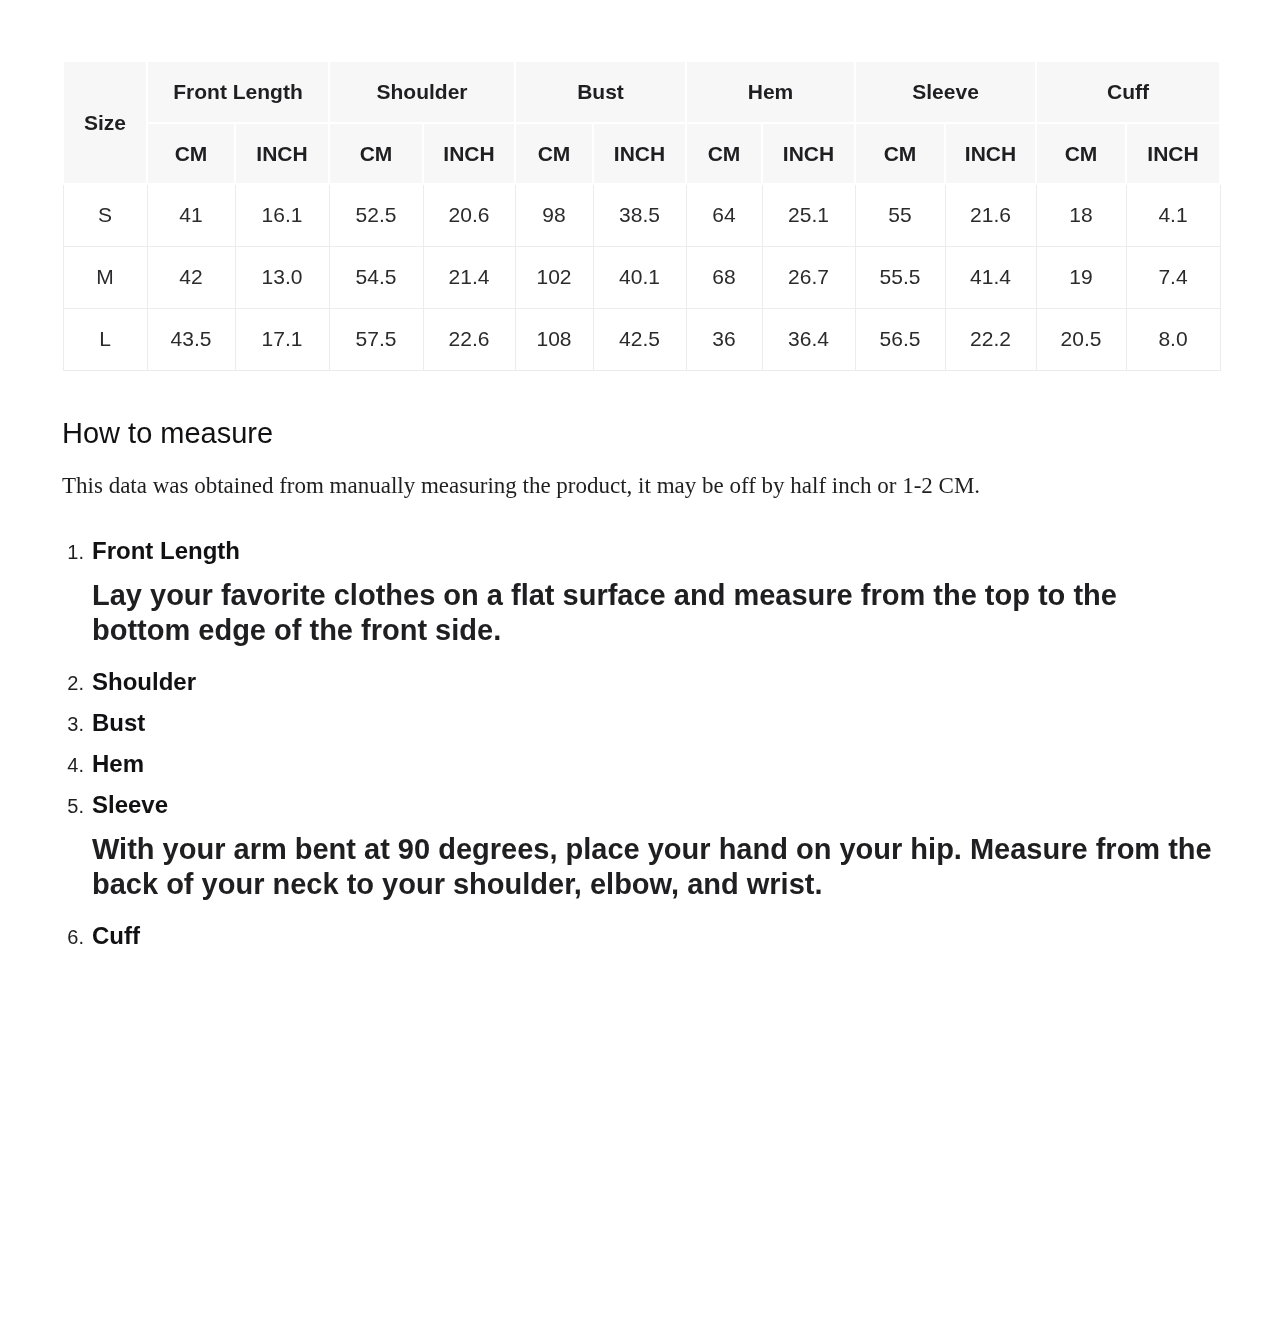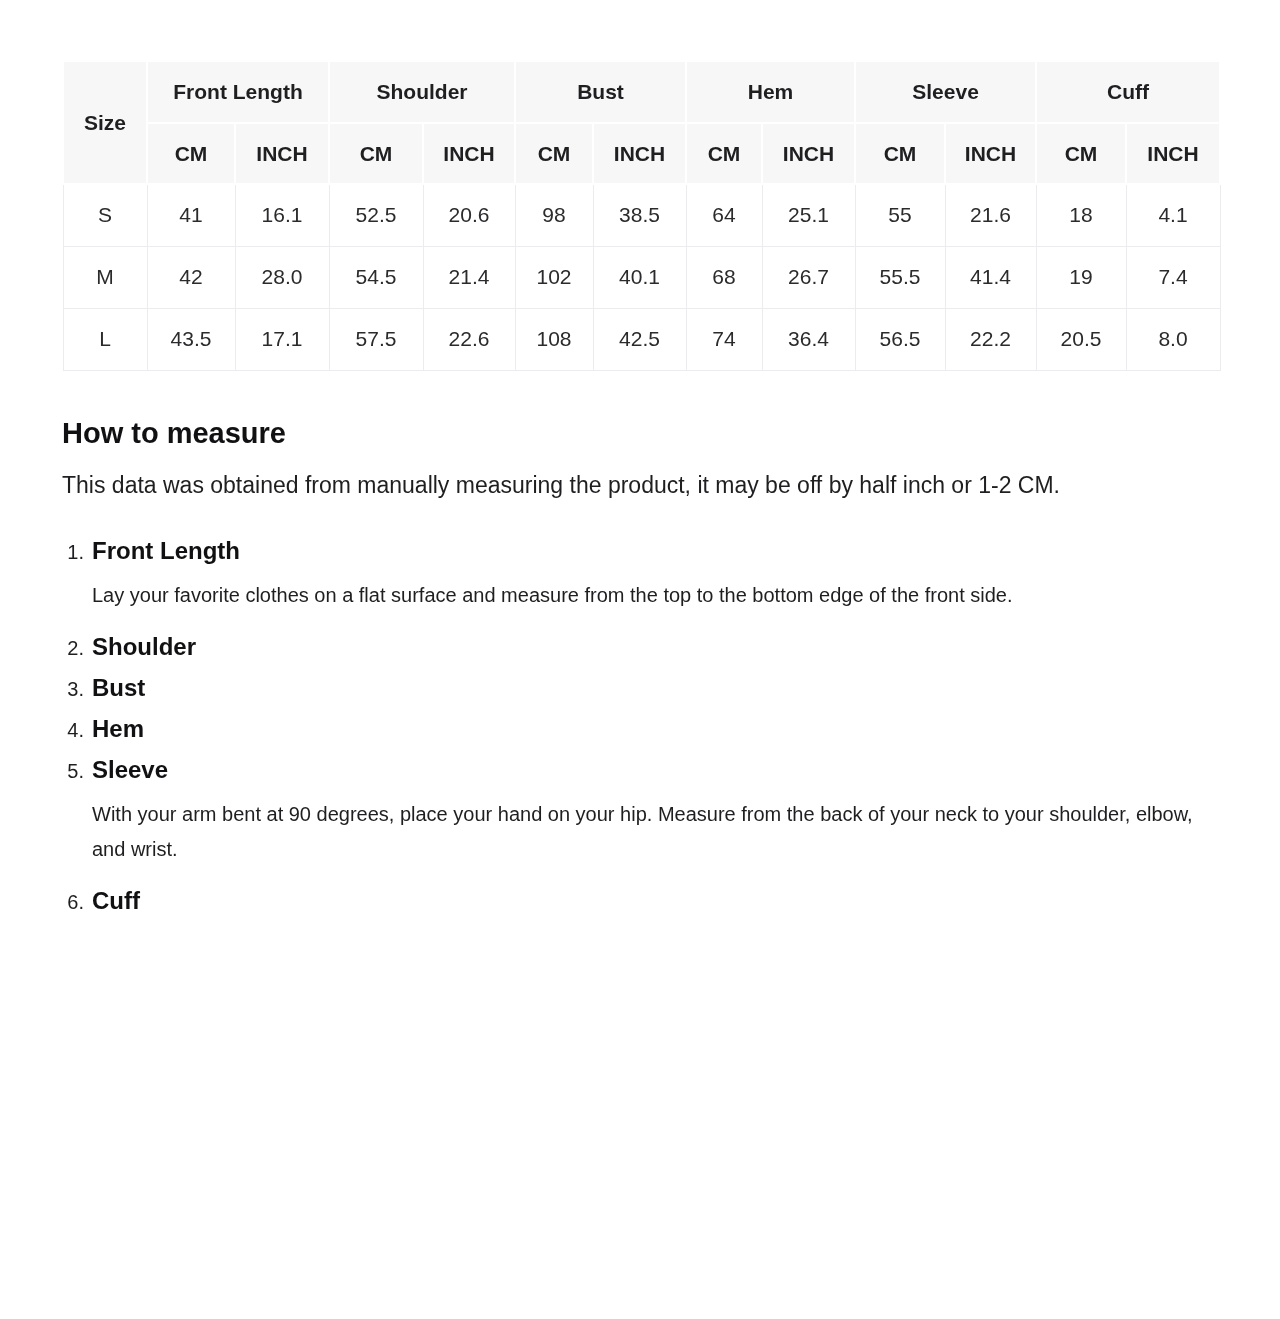--- a/index.html
+++ b/index.html
@@ -41,29 +41,30 @@
     text-align: center;
     vertical-align: middle;
     height: 62px;
     padding: 0;
     color: #2b2b2d;
   }
 
   
   h2.htm-title {
     font-size: 29px;
-    font-weight: bold;
+    font-weight: normal;
     margin: 46px 0 18px 0;
     color: #111113;
   }
   p.htm-intro {
     font-size: 23px;
     line-height: 35px;
     margin: 0 0 34px 0;
     max-width: 1156px;
+    font-family: Liberation Serif, serif;
   }
   .measure-list { margin: 0; padding: 0; }
   .measure-item { margin: 0 0 6px 0; }
   .item-head {
     display: flex;
     align-items: baseline;
     margin: 0 0 13px 0;
   }
   .item-num {
     width: 22px;
@@ -73,23 +74,24 @@
     color: #1f1f21;
     margin-right: 8px;
   }
   .item-title {
     font-size: 24px;
     font-weight: bold;
     color: #111113;
   }
   .item-desc {
     margin: 0 0 20px 30px;
-    font-size: 20px;
+    font-size: 29px;
     line-height: 35px;
     max-width: 1126px;
+    font-weight: bold;
   }
   .item-desc:empty { margin-bottom: 0; }
 </style>
 </head>
 <body>
 
 <div class="page">
 
   <table class="size-chart">
     <colgroup>
@@ -144,41 +146,41 @@
         <td>64</td>
         <td>25.1</td>
         <td>55</td>
         <td>21.6</td>
         <td>18</td>
         <td>4.1</td>
       </tr>
       <tr>
         <td>M</td>
         <td>42</td>
-        <td>28.0</td>
+        <td>13.0</td>
         <td>54.5</td>
         <td>21.4</td>
         <td>102</td>
         <td>40.1</td>
         <td>68</td>
         <td>26.7</td>
         <td>55.5</td>
         <td>41.4</td>
         <td>19</td>
         <td>7.4</td>
       </tr>
       <tr>
         <td>L</td>
         <td>43.5</td>
         <td>17.1</td>
         <td>57.5</td>
         <td>22.6</td>
         <td>108</td>
         <td>42.5</td>
-        <td>74</td>
+        <td>36</td>
         <td>36.4</td>
         <td>56.5</td>
         <td>22.2</td>
         <td>20.5</td>
         <td>8.0</td>
       </tr>
     </tbody>
   </table>
 
   <h2 class="htm-title">How to measure</h2>

